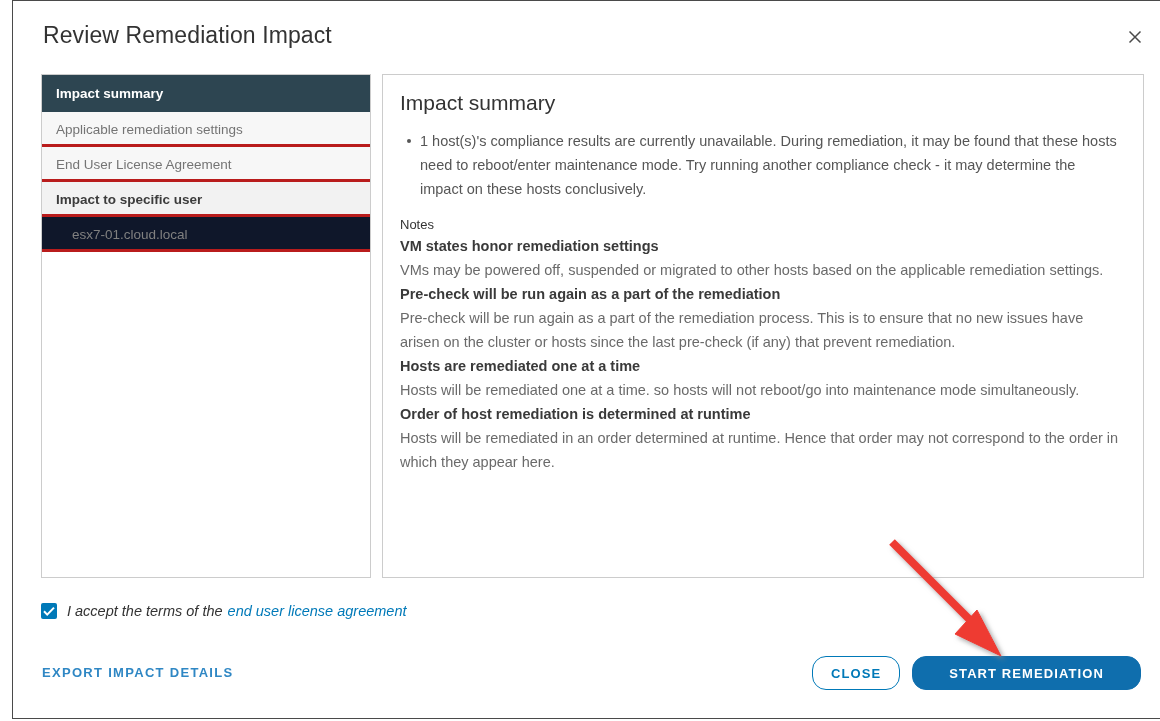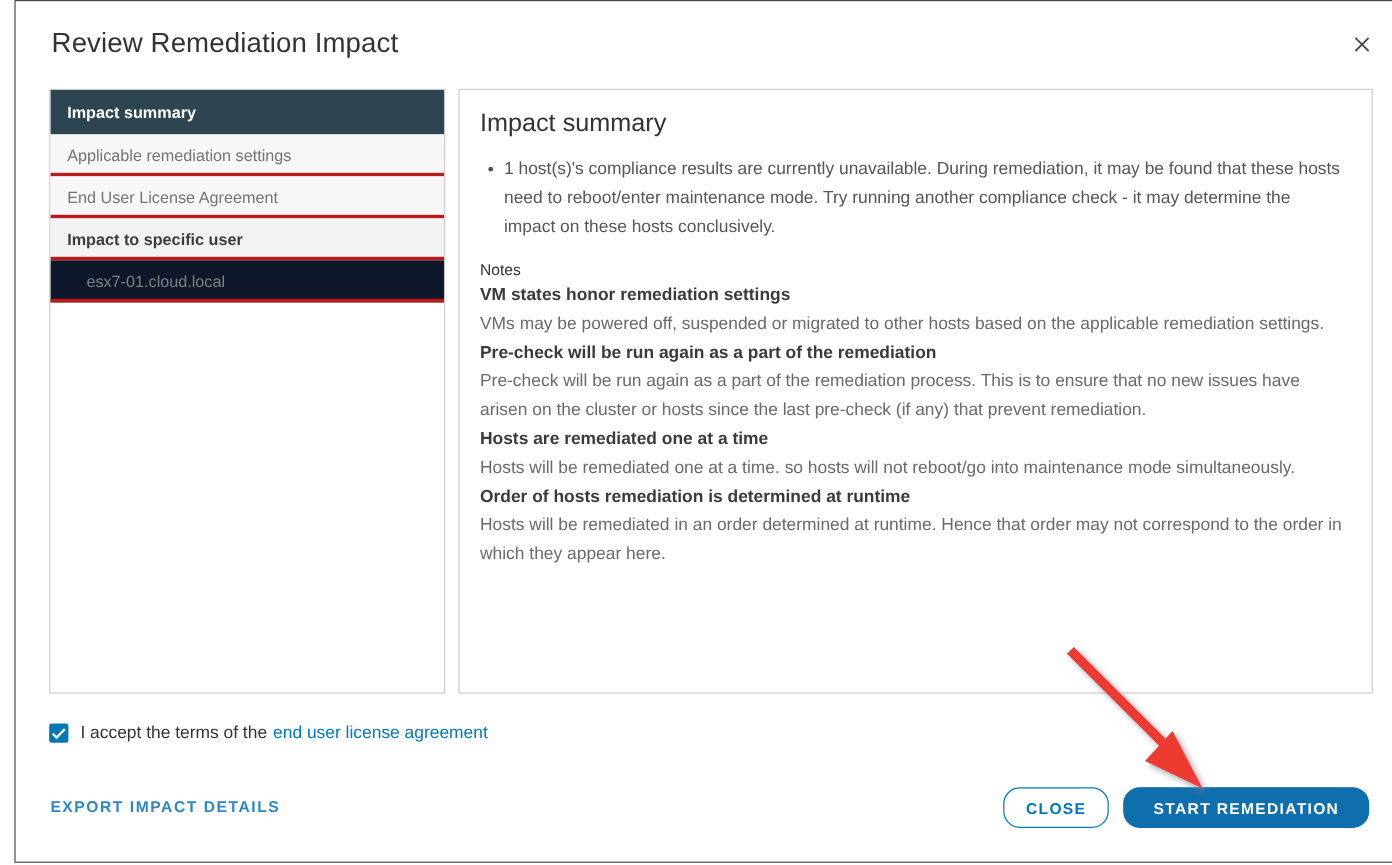--- a/index.html
+++ b/index.html
@@ -161,20 +161,21 @@
 
   
   .accept-row {
     position: absolute;
     left: 28px;
     top: 602px;
     display: flex;
     align-items: flex-end;
     font-size: 14.5px;
     color: #333333;
+    font-style: italic;
   }
   .checkbox {
     width: 16px;
     height: 16px;
     background: #0079b8;
     border-radius: 2px;
     margin-right: 10px;
     position: relative;
     cursor: pointer;
     flex: none;
@@ -229,21 +230,21 @@
   .btn-secondary {
     background: #ffffff;
     border: 1px solid #0079b8;
     color: #0079b8;
     padding: 0 18px;
   }
   .btn-primary {
     background: #0f6ead;
     border: 1px solid #0f6ead;
     color: #ffffff;
-    padding: 0 24px;
+    padding: 0 36px;
   }
 
   
   .annotation-arrow {
     position: absolute;
     left: 860px;
     top: 525px;
     width: 160px;
     height: 140px;
     pointer-events: none;
@@ -277,21 +278,21 @@
         <li>1 host(s)'s compliance results are currently unavailable. During remediation, it may be found that these hosts need to reboot/enter maintenance mode. Try running another compliance check - it may determine the impact on these hosts conclusively.</li>
       </ul>
     <div class="notes-title">Notes</div>
     <div id="notes">
         <div class="note-head">VM states honor remediation settings</div>
         <div class="note-body">VMs may be powered off, suspended or migrated to other hosts based on the applicable remediation settings.</div>
         <div class="note-head">Pre-check will be run again as a part of the remediation</div>
         <div class="note-body">Pre-check will be run again as a part of the remediation process. This is to ensure that no new issues have arisen on the cluster or hosts since the last pre-check (if any) that prevent remediation.</div>
         <div class="note-head">Hosts are remediated one at a time</div>
         <div class="note-body">Hosts will be remediated one at a time. so hosts will not reboot/go into maintenance mode simultaneously.</div>
-        <div class="note-head">Order of hosts remediation is determined at runtime</div>
+        <div class="note-head">Order of host remediation is determined at runtime</div>
         <div class="note-body">Hosts will be remediated in an order determined at runtime. Hence that order may not correspond to the order in which they appear here.</div>
       </div>
   </div>
 
   <div class="accept-row">
     <div class="checkbox">
       <svg width="12" height="11" viewBox="0 0 12 11">
         <path d="M1 5.3 L4.2 8.6 L11 1.6" stroke="#ffffff" stroke-width="2" fill="none"></path>
       </svg>
     </div>

